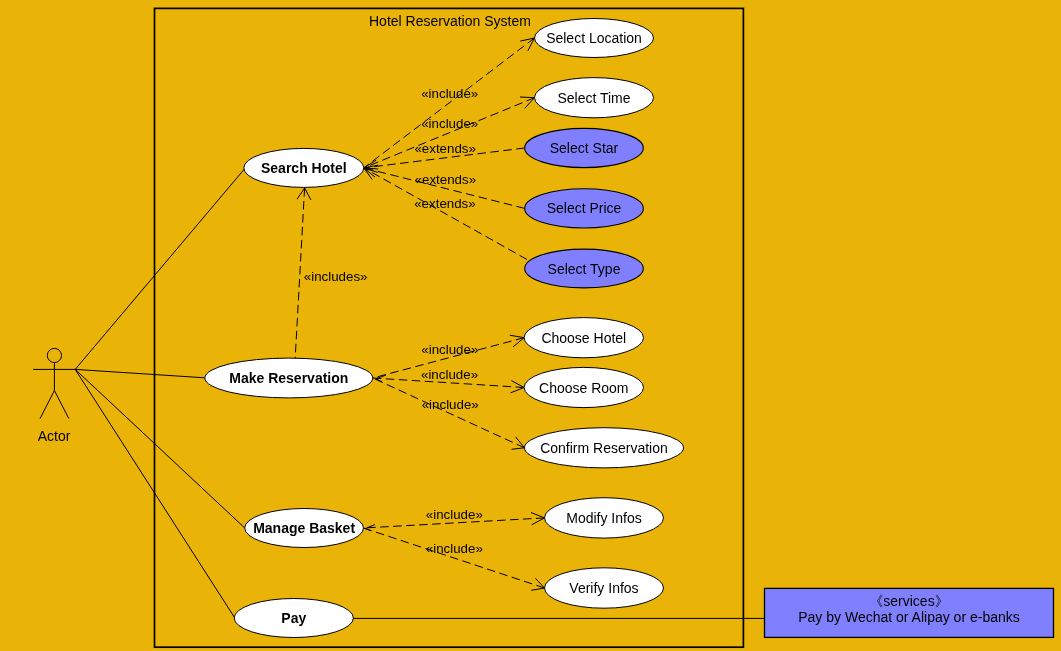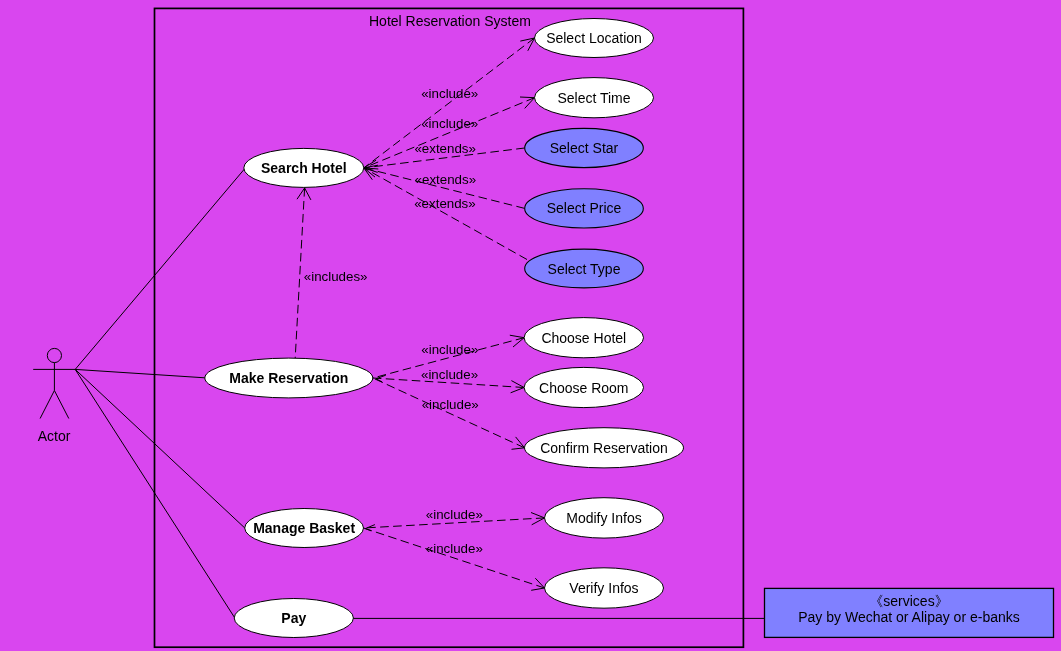--- a/index.html
+++ b/index.html
@@ -1,18 +1,18 @@
 <!DOCTYPE html>
 <html><head>
 <meta charset="utf-8">
 <title>Hotel Reservation System</title>
 <style>
   html,body{margin:0;padding:0;background:#ffffff;-webkit-font-smoothing:antialiased;}
   text{-webkit-font-smoothing:antialiased;}
-  #canvas{position:relative;width:1061px;height:651px;background:#d946ef;overflow:hidden;}
+  #canvas{position:relative;width:1061px;height:651px;background:#eab308;overflow:hidden;}
   svg#diagram{display:block;shape-rendering:geometricPrecision;}
   .uc{fill:#ffffff;stroke:#000000;stroke-width:1;}
   .uc.hl{fill:#8080ff;stroke:#000000;stroke-width:1.1;}
   .lbl{font-family:"Liberation Sans",sans-serif;font-size:14px;fill:#000000;text-anchor:middle;}
   .lbl.b{font-weight:bold;}
   .stereo{font-family:"Liberation Sans",sans-serif;font-size:13.33px;fill:#000000;text-anchor:start;}
   .solid{stroke:#000000;stroke-width:1;fill:none;}
   .dash{stroke:#000000;stroke-width:1;fill:none;stroke-dasharray:8.6 4.4;}
   .head{stroke:#000000;stroke-width:1;fill:none;}
   .boundary{fill:none;stroke:#000000;stroke-width:1.7;}

